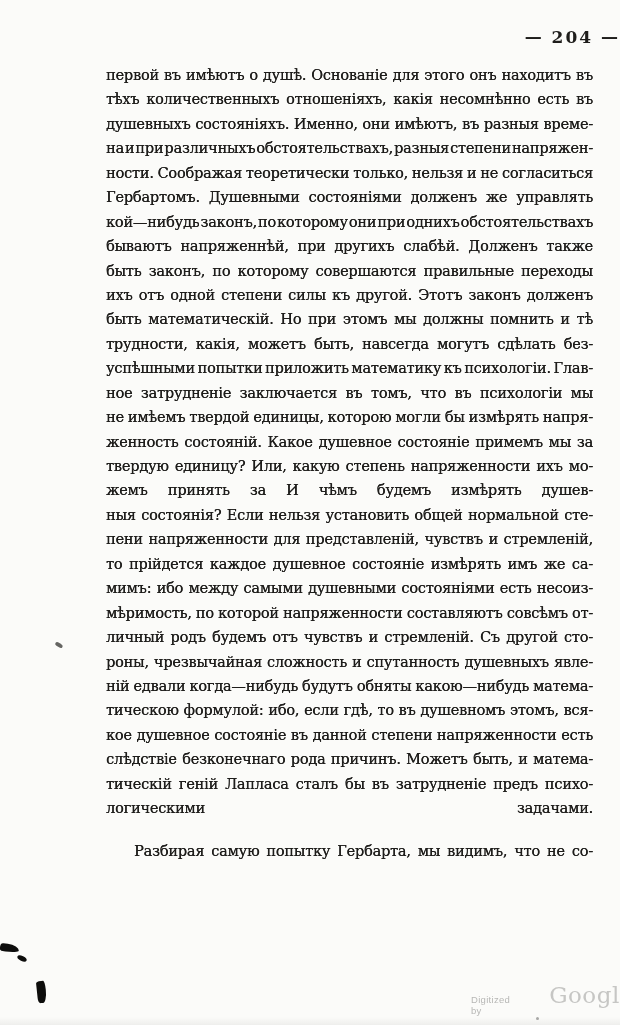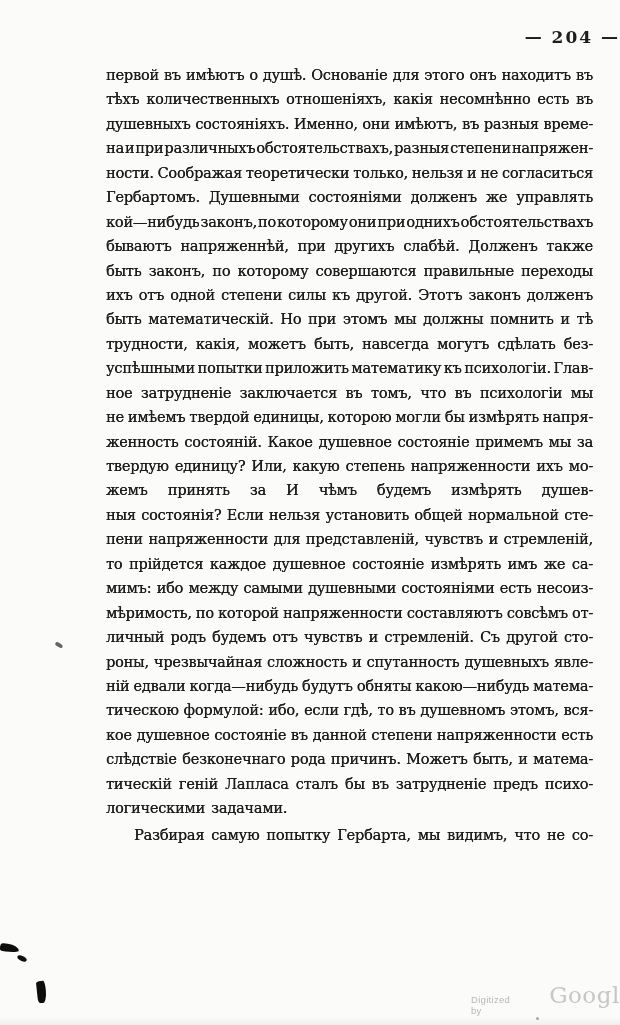--- a/index.html
+++ b/index.html
@@ -54,24 +54,24 @@
   .line {
     display: flex;
     justify-content: space-between;
     align-items: baseline;
     height: 24.45px;
     line-height: 24.45px;
     white-space: nowrap;
     overflow: hidden;
   }
   .para1 .line:last-child {
-    justify-content: flex-start;
+    justify-content: space-between;
     column-gap: 0.42em;
   }
-  .para2 { margin-top: 2px; }
+  .para2 { margin-top: 18px; }
   .para2 .line { padding-left: 28px; }
 
   .watermark {
     position: absolute;
     top: 982px;
     left: 424px;
     display: flex;
     align-items: baseline;
     column-gap: 7px;
     user-select: none;

